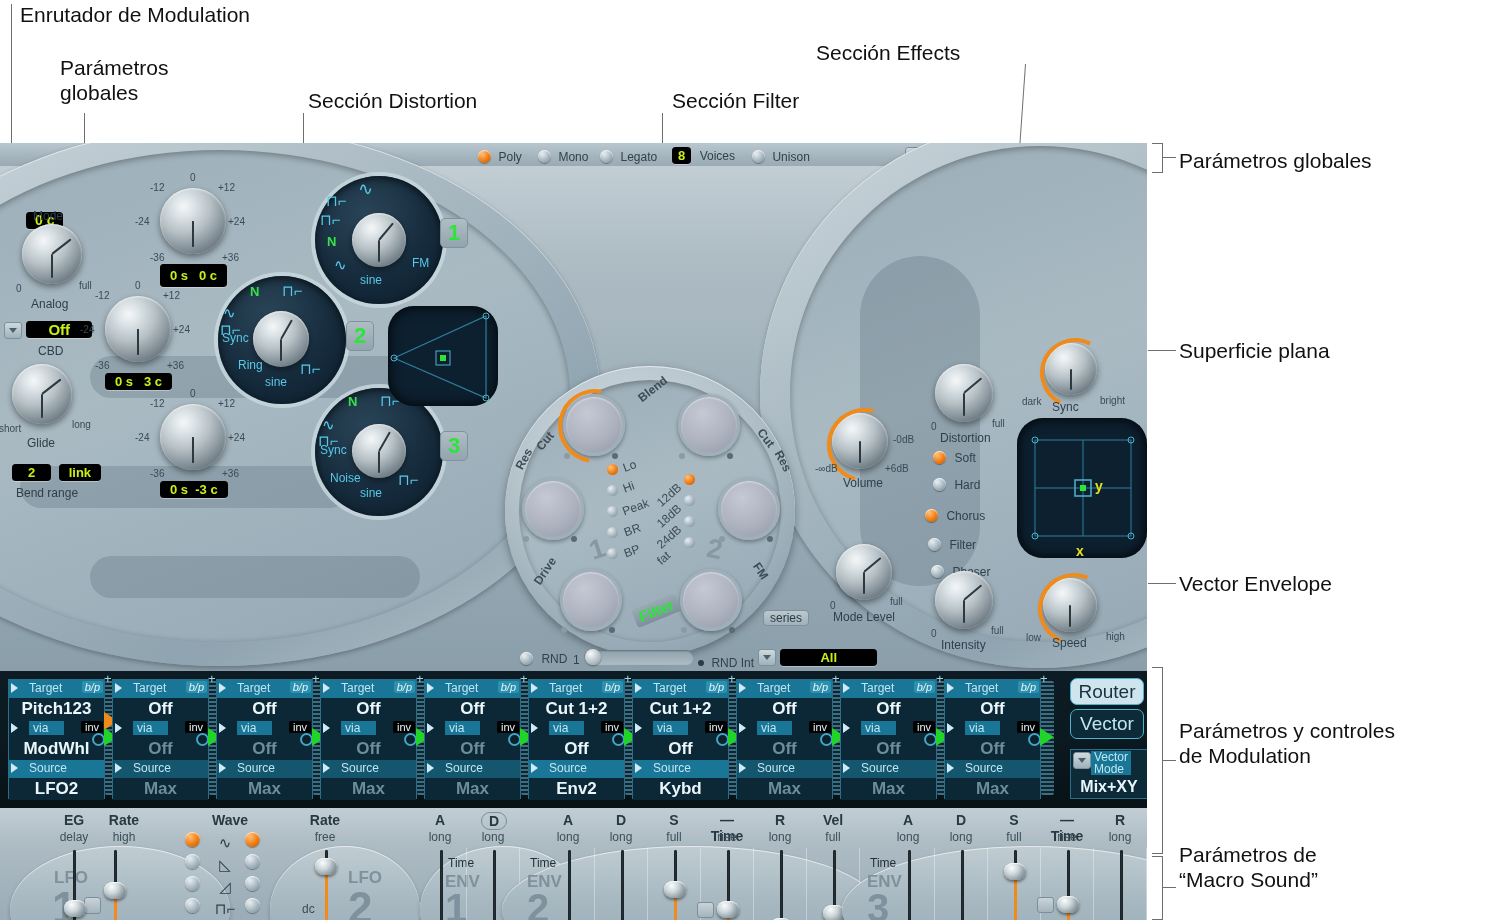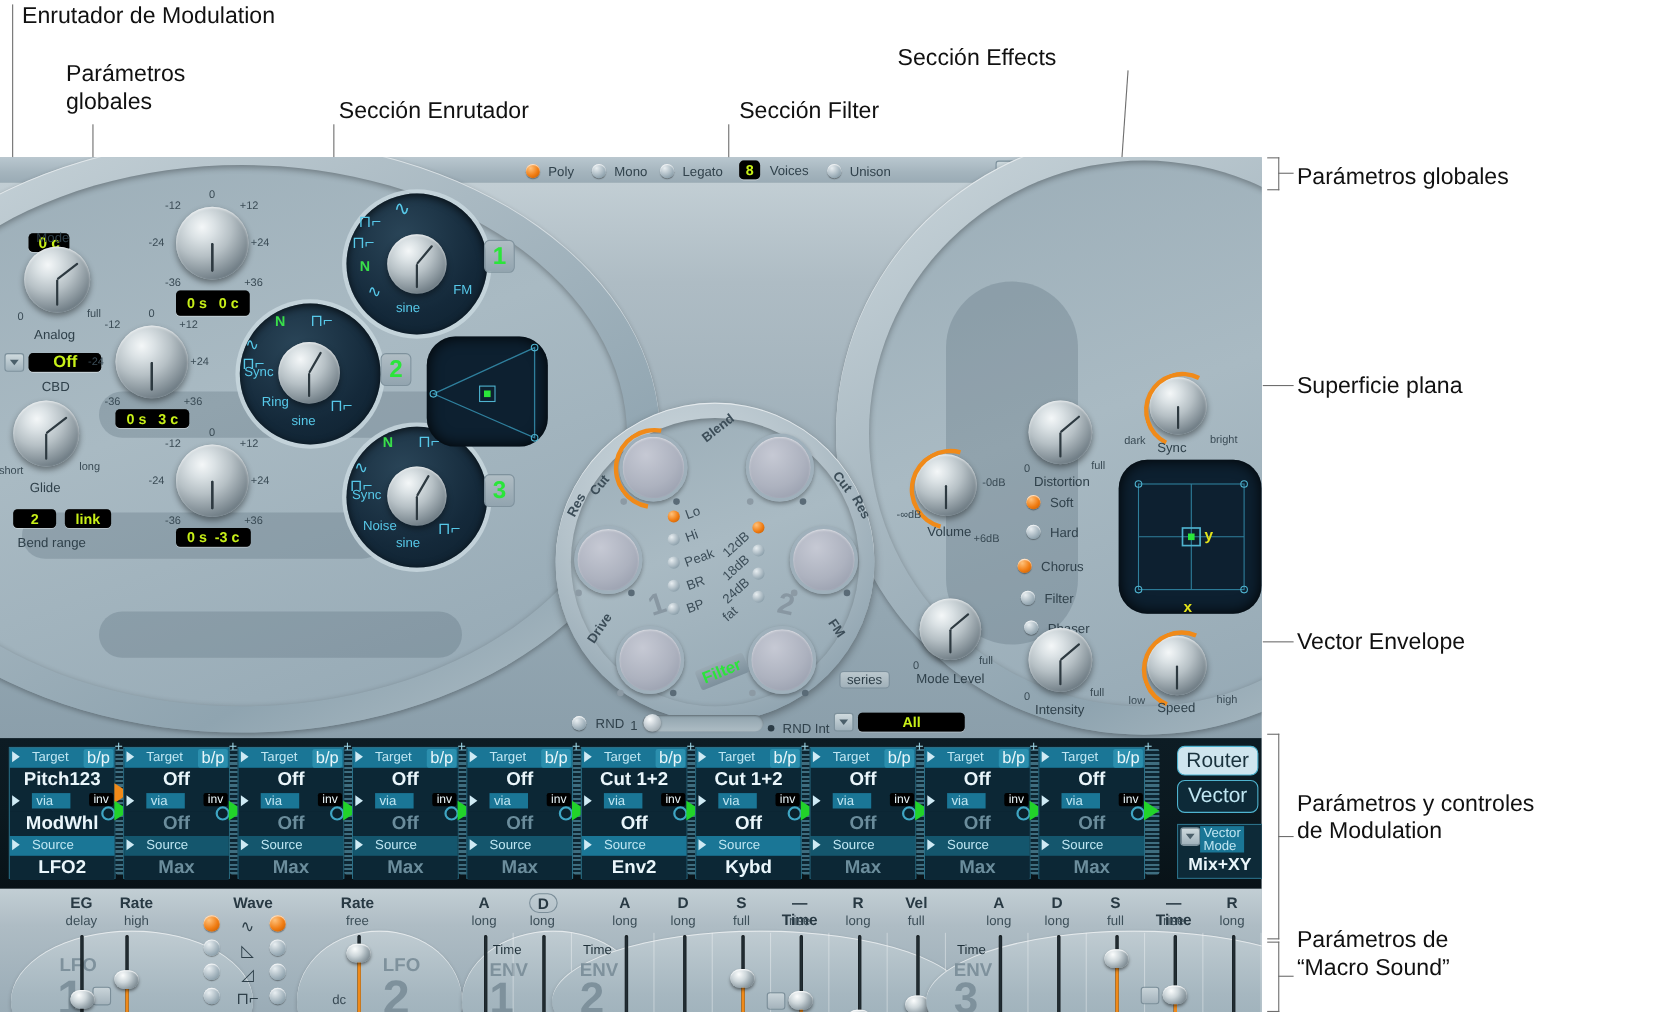--- a/index.html
+++ b/index.html
@@ -72,22 +72,22 @@
   .slotfill{position:absolute;width:3px;background:#f08a19;border-radius:2px;}
   .thumb{position:absolute;width:22px;height:17px;border-radius:9px/8px;
      background:radial-gradient(circle at 35% 28%,#fbfdfd,#cdd6da 35%,#9aa7ae 62%,#5e6b73);
      box-shadow:0 2px 3px rgba(0,0,0,.45),inset 0 1px 1px rgba(255,255,255,.8);}
 
   
   .strip{position:absolute;top:8px;width:95px;height:118px;
      border:1px solid #2a6f87;background:#0c2430;}
   .srow{position:relative;height:18px;background:#1a7696;}
   .srow .cap{position:absolute;left:20px;top:1px;font-size:12px;color:#bfe6f2;}
-  .srow .bp{position:absolute;right:1px;top:1px;font-size:15px;color:#e9f6fa;
-     background:#2b8fae;padding:0 3px;border-radius:2px;}
+  .srow .bp{position:absolute;right:1px;top:1px;font-size:11px;color:#e9f6fa;
+     background:#2b8fae;padding:0 3px;border-radius:2px;font-style:italic;}
   .srow .inv{position:absolute;right:1px;top:1px;font-size:11px;color:#e9f6fa;
      background:#000;padding:0 4px;border-radius:2px;}
   .sval{height:22px;line-height:22px;text-align:center;font-size:17px;font-weight:bold;
      color:#eaf6fb;background:#0c2735;}
   .sval.dim{color:#6b8d9c;}
   .tri{position:absolute;left:2px;top:3px;width:0;height:0;
      border-top:5px solid transparent;border-bottom:5px solid transparent;border-left:7px solid #cfeaf4;}
   .ladder{position:absolute;width:13px;top:10px;height:114px;
      background:repeating-linear-gradient(180deg,#3f6e80 0 2px,#0d2531 2px 4px);
      border-radius:2px;}
@@ -143,21 +143,21 @@
 </head>
 <body>
 
 <div class="callout" style="left:20px;top:2px;">Enrutador de Modulation</div>
 <div class="lead v" style="left:11px;top:4px;height:139px;"></div>
 
 <div class="callout" style="left:60px;top:55px;">Parámetros
 globales</div>
 <div class="lead v" style="left:84px;top:113px;height:30px;"></div>
 
-<div class="callout" style="left:308px;top:88px;">Sección Enrutador</div>
+<div class="callout" style="left:308px;top:88px;">Sección Distortion</div>
 <div class="lead v" style="left:303px;top:113px;height:75px;"></div>
 
 <div class="callout" style="left:672px;top:88px;">Sección Filter</div>
 <div class="lead v" style="left:662px;top:113px;height:110px;"></div>
 
 <div class="callout" style="left:816px;top:40px;">Sección Effects</div>
 <div class="lead v" style="left:1025px;top:64px;height:128px;transform:rotate(4deg);transform-origin:top;"></div>
 
 <div class="callout" style="left:1179px;top:148px;">Parámetros globales</div>
 <div class="brk" style="left:1152px;top:143px;width:10px;height:28px;"></div>
@@ -398,21 +398,21 @@
     <div class="wlbl" style="left:655px;top:364px;transform:rotate(-42deg);">24dB</div>
     <div class="wlbl" style="left:657px;top:385px;transform:rotate(-42deg);">fat</div>
 
     <div class="greentag" style="left:633px;top:435px;transform:rotate(-22deg);">Filter</div>
     <div class="series" style="left:763px;top:444px;">series</div>
 
     <div class="knob" style="left:832px;top:247px;width:56px;height:56px;"></div>
     <div class="abs" style="left:827px;top:242px;width:66px;height:66px;border-radius:50%;border:4px solid transparent;border-left-color:#f08a19;border-top-color:#f08a19;transform:rotate(-30deg);"></div>
     <div class="tick" style="left:815px;top:297px;">-∞dB</div>
     <div class="tick" style="left:893px;top:268px;">-0dB</div>
-    <div class="tick" style="left:885px;top:297px;margin-top:22px;">+6dB</div>
+    <div class="tick" style="left:885px;top:297px;">+6dB</div>
     <div class="kcap" style="left:843px;top:310px;">Volume</div>
 
     <div class="knob" style="left:935px;top:198px;width:58px;height:58px;"></div>
     <div class="knob" style="left:935px;top:198px;width:58px;height:58px;background:none;box-shadow:none;transform:rotate(-130deg);"></div>
     <div class="tick" style="left:931px;top:255px;">0</div>
     <div class="tick" style="left:992px;top:252px;">full</div>
     <div class="kcap" style="left:940px;top:265px;">Distortion</div>
 
     <div class="abs" style="left:933px;top:282px;">
       <span class="led on"></span>

